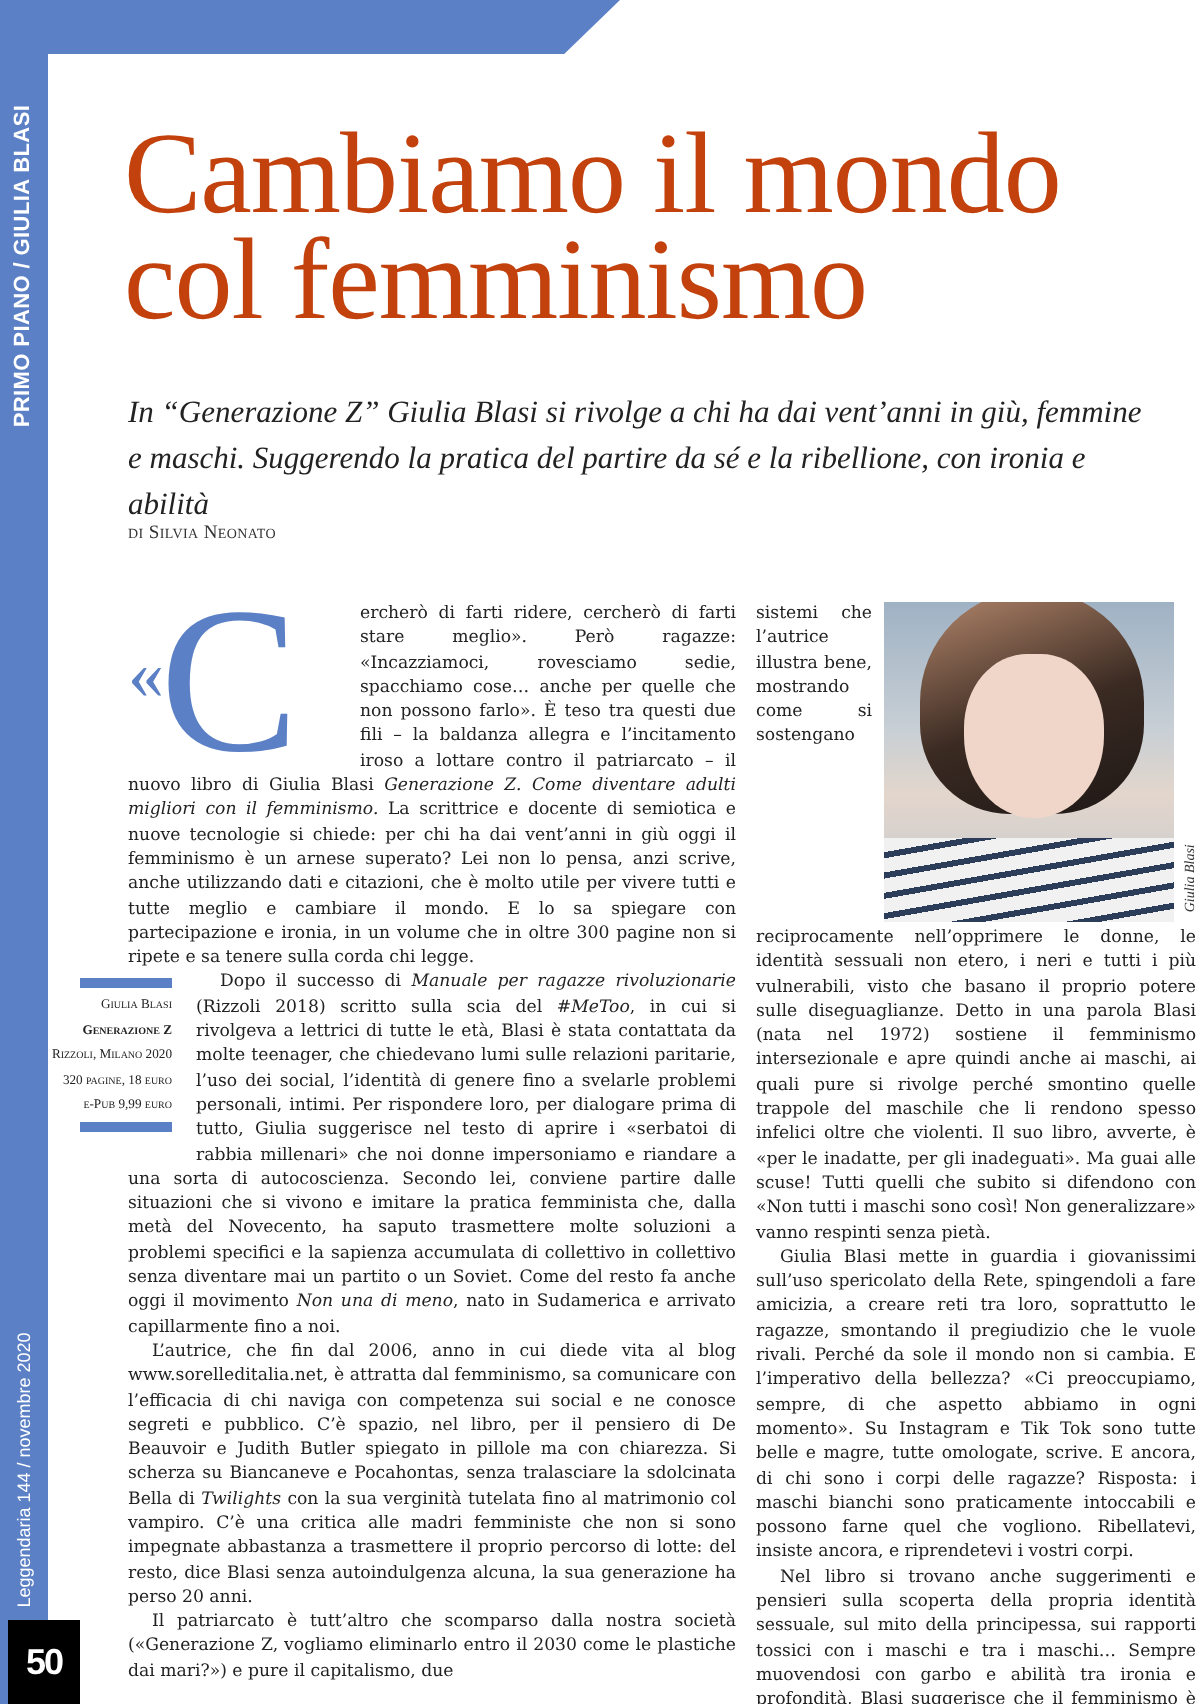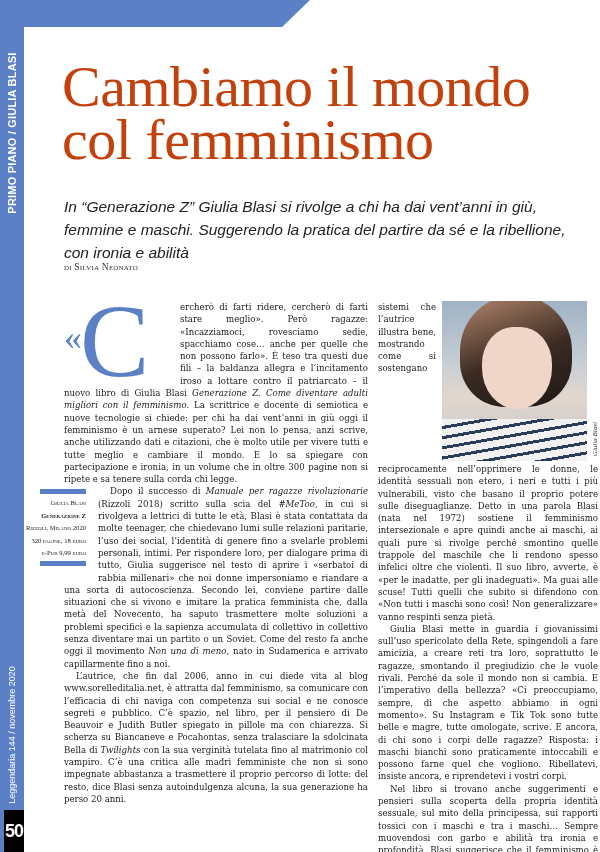--- a/index.html
+++ b/index.html
@@ -3,23 +3,23 @@
 <meta charset="utf-8">
 <style>
   html, body { margin:0; padding:0; }
   body { width:600px; height:852px; position:relative; background:#ffffff; overflow:hidden; font-family:"DejaVu Serif", serif; color:#1a1a1a; }
   .top-band { position:absolute; left:0; top:0; width:310px; height:27px; background:#5b80c6; clip-path:polygon(0 0,100% 0,91% 100%,0 100%); }
   .side-band { position:absolute; left:0; top:0; width:24px; height:852px; background:#5b80c6; }
   .side-section { position:absolute; left:3px; top:40px; width:18px; height:185px; display:flex; align-items:center; justify-content:center; }
   .side-section span { display:block; transform:rotate(-90deg); white-space:nowrap; font-family:"Liberation Sans", sans-serif; font-weight:bold; font-size:11px; color:#ffffff; letter-spacing:0.2px; }
   .side-issue { position:absolute; left:3px; top:660px; width:18px; height:150px; display:flex; align-items:center; justify-content:center; }
   .side-issue span { display:block; transform:rotate(-90deg); white-space:nowrap; font-family:"Liberation Sans", sans-serif; font-size:9px; color:#ffffff; }
-  .page-num { position:absolute; left:4px; top:810px; width:20px; height:42px; background:#000; color:#fff; font-family:"Liberation Sans", sans-serif; font-weight:bold; font-size:18px; display:flex; align-items:center; justify-content:center; letter-spacing:-1px; }
+  .page-num { position:absolute; left:4px; top:810px; width:36px; height:42px; background:#000; color:#fff; font-family:"Liberation Sans", sans-serif; font-weight:bold; font-size:18px; display:flex; align-items:center; justify-content:center; letter-spacing:-1px; }
   h1 { position:absolute; left:62px; top:60px; width:520px; margin:0; font-family:"Liberation Serif", serif; font-weight:normal; font-size:58px; line-height:53px; color:#c2410c; letter-spacing:-0.5px; }
-  .subtitle { position:absolute; left:64px; top:195px; width:510px; margin:0; font-family:Liberation Sans, sans-serif; font-style:italic; font-size:15.5px; line-height:23px; color:#222; }
+  .subtitle { position:absolute; left:64px; top:195px; width:510px; margin:0; font-family:Liberation Serif, serif; font-style:italic; font-size:15.5px; line-height:23px; color:#222; }
   .byline { position:absolute; left:64px; top:262px; font-family:Liberation Serif, serif; font-size:9.5px; color:#333; font-variant:small-caps; letter-spacing:0.2px; }
   .col { position:absolute; font-family:"DejaVu Serif", serif; font-size:8.6px; line-height:12.3px; text-align:justify; color:#222; }
   .col p { margin:0; }
   .col p.ind { text-indent:12px; }
   .col-left { left:64px; top:301px; width:304px; }
   .col-right { left:378px; top:301px; width:220px; }
   .dropcap-wrap { float:left; width:114px; height:75px; position:relative; margin-right:2px; }
   .quote-mark { position:absolute; left:0; top:18px; font-family:"Liberation Serif", serif; font-size:36px; color:#5b80c6; line-height:36px; }
   .dropcap { position:absolute; left:16px; top:-12px; font-family:"Liberation Serif", serif; font-size:104px; color:#5b80c6; line-height:104px; }
   .sidebar-box { float:left; width:58px; margin-left:-30px; margin-right:6px; height:86px; position:relative; margin-top:2px; }
@@ -62,20 +62,21 @@
       <div>Giulia Blasi</div>
       <div style="font-weight:bold;">Generazione Z</div>
       <div>Rizzoli, Milano 2020</div>
       <div>320 pagine, 18 euro</div>
       <div>e-Pub 9,99 euro</div>
       <span class="bar"></span>
     </div>
   </div>
   <p class="ind"><span>Dopo il successo di </span><i>Manuale per ragazze rivoluzionarie</i><span> (Rizzoli 2018) scritto sulla scia del </span><i>#MeToo</i><span>, in cui si rivolgeva a lettrici di tutte le età, Blasi è stata contattata da molte teenager, che chiedevano lumi sulle relazioni paritarie, l’uso dei social, l’identità di genere fino a svelarle problemi personali, intimi. Per rispondere loro, per dialogare prima di tutto, Giulia suggerisce nel testo di aprire i «serbatoi di rabbia millenari» che noi donne impersoniamo e riandare a una sorta di autocoscienza. Secondo lei, conviene partire dalle situazioni che si vivono e imitare la pratica femminista che, dalla metà del Novecento, ha saputo trasmettere molte soluzioni a problemi specifici e la sapienza accumulata di collettivo in collettivo senza diventare mai un partito o un Soviet. Come del resto fa anche oggi il movimento </span><i>Non una di meno</i><span>, nato in Sudamerica e arrivato capillarmente fino a noi.</span></p>
   <p class="ind"><span>L’autrice, che fin dal 2006, anno in cui diede vita al blog www.sorelleditalia.net, è attratta dal femminismo, sa comunicare con l’efficacia di chi naviga con competenza sui social e ne conosce segreti e pubblico. C’è spazio, nel libro, per il pensiero di De Beauvoir e Judith Butler spiegato in pillole ma con chiarezza. Si scherza su Biancaneve e Pocahontas, senza tralasciare la sdolcinata Bella di </span><i>Twilights</i><span> con la sua verginità tutelata fino al matrimonio col vampiro. C’è una critica alle madri femministe che non si sono impegnate abbastanza a trasmettere il proprio percorso di lotte: del resto, dice Blasi senza autoindulgenza alcuna, la sua generazione ha perso 20 anni.</span></p>
+  <p class="ind">Il patriarcato è tutt’altro che scomparso dalla nostra società («Generazione Z, vogliamo eliminarlo entro il 2030 come le plastiche dai mari?») e pure il capitalismo, due</p>
 </div>
 
 <div class="col col-right">
   <div class="photo-float">
     <div class="photo">
       <div class="hair"></div>
       <div class="face"></div>
       <div class="shirt"></div>
     </div>
     <div class="credit">

